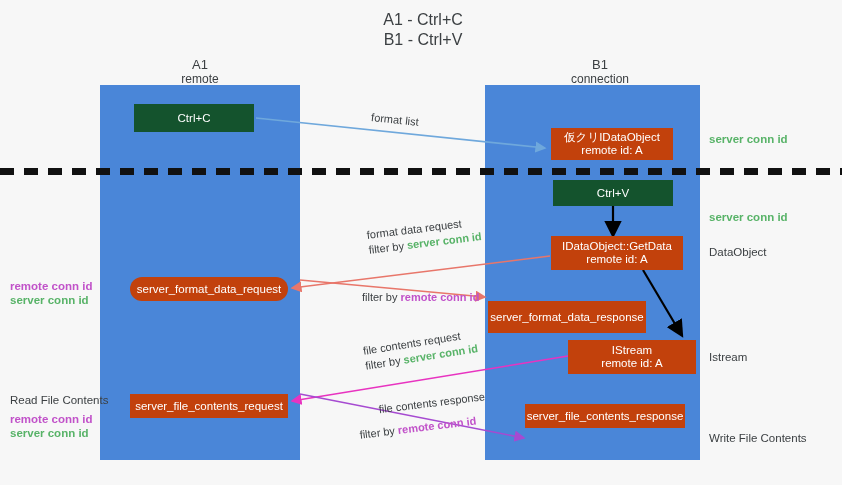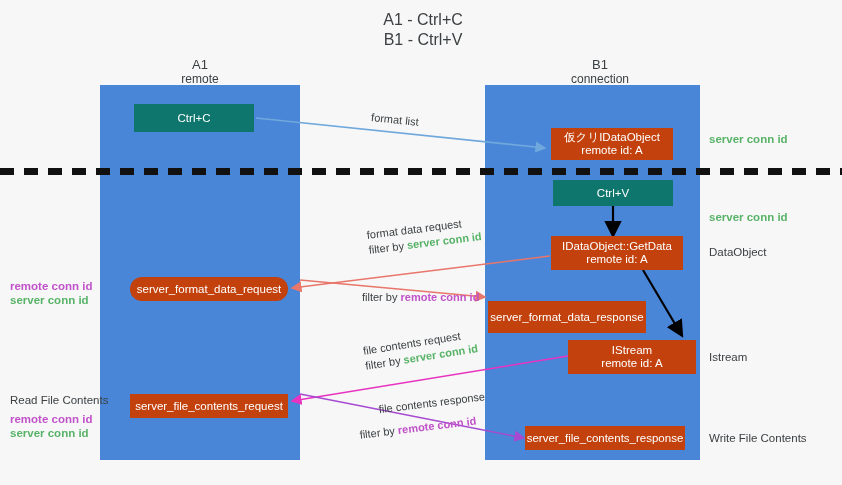--- a/index.html
+++ b/index.html
@@ -26,21 +26,21 @@
 
   
   .lane{background:#4a86d8;}
 
   
   .box{
     box-sizing:border-box;
     display:flex;align-items:center;justify-content:center;
     text-align:center;color:#ffffff;font-size:11.5px;line-height:13px;
   }
-  .box.green{background:#0f766e;}
+  .box.green{background:#14532d;}
   .box.orange{background:#c2410c;}
 
   
   .sidelabel{font-size:11.5px;color:#3c4043;line-height:14px;}
   .conn-green{color:#58b368;font-weight:bold;font-size:11.5px;line-height:14px;}
   .conn-purple{color:#c152c9;font-weight:bold;font-size:11.5px;line-height:14px;}
 
   
   .caption{
     font-size:11px;color:#3c4043;line-height:15px;white-space:nowrap;
@@ -142,21 +142,21 @@
   </div>
 
   <div class="abs box orange" style="left:488px;top:301px;width:158px;height:32px;">
     <span>server_format_data_response</span>
   </div>
 
   <div class="abs box orange" style="left:130px;top:394px;width:158px;height:24px;">
     <span>server_file_contents_request</span>
   </div>
 
-  <div class="abs box orange" style="left:525px;top:426px;width:160px;height:24px;">
+  <div class="abs box orange" style="left:525px;top:404px;width:160px;height:24px;">
     <span>server_file_contents_response</span>
   </div>
 
   <div class="abs conn-green" style="left:709px;top:132px;">server conn id</div>
 
   <div class="abs conn-green" style="left:709px;top:210px;">server conn id</div>
 
   <div class="abs sidelabel" style="left:709px;top:245px;">DataObject</div>
 
   <div class="abs sidelabel" style="left:709px;top:350px;">Istream</div>

